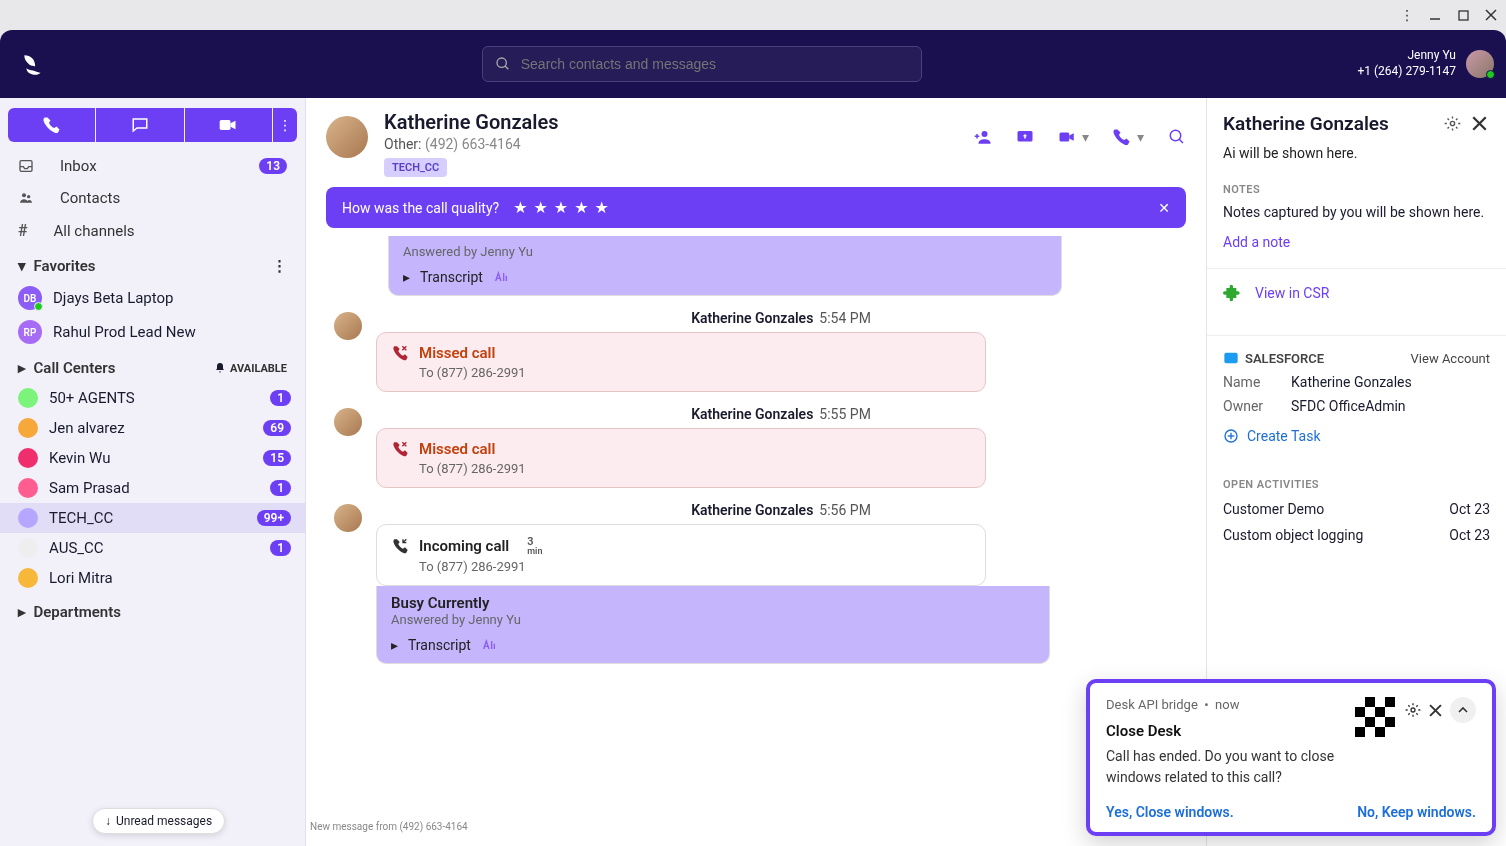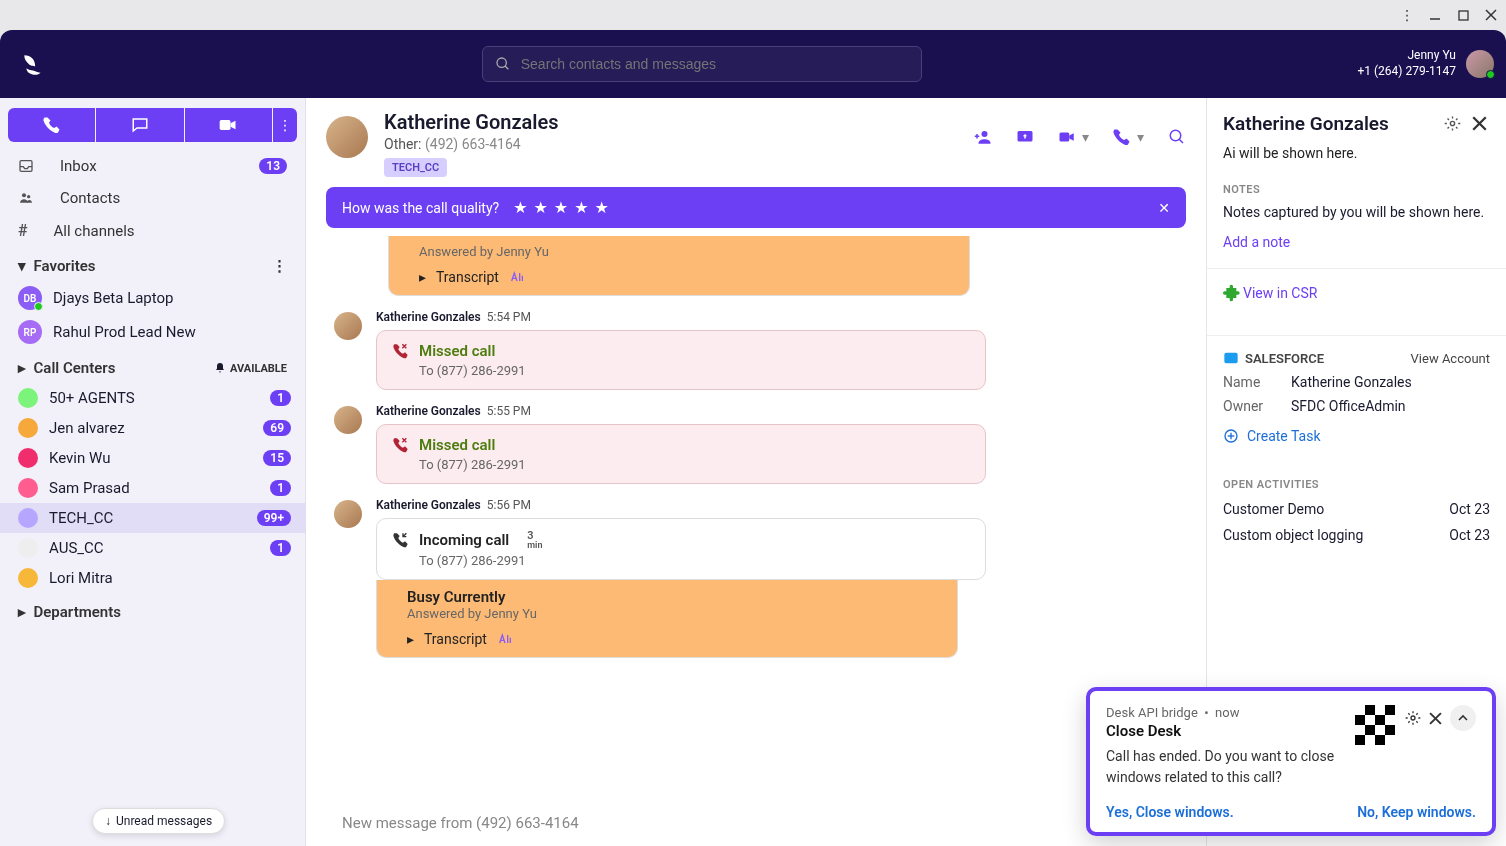--- a/index.html
+++ b/index.html
@@ -43,59 +43,59 @@
 .convo-sub .num { color: #888; }
 .tag-chip { display: inline-block; background: #d6ceff; color: #5a3fc4; font-size: 11px; font-weight: 600; padding: 3px 8px; border-radius: 4px; margin-top: 6px; }
 .convo-actions { display: flex; gap: 24px; align-items: center; color: #6c3ef4; padding-top: 18px; }
 .convo-actions .ico { width: 18px; height: 18px; cursor: pointer; display: flex; align-items: center; justify-content: center; }
 .more-icon { color:#888; font-size:14px; margin-left:-18px; }
 .rating-bar { margin: 4px 20px 8px; background: #6c3ef4; color: #fff; border-radius: 8px; padding: 11px 16px; display: flex; align-items: center; gap: 14px; }
 .stars { display: flex; gap: 6px; }
 .star { color: #fff; font-size: 16px; }
 .rating-bar .x { margin-left: auto; cursor: pointer; }
 .msgs { flex: 1; overflow-y: auto; padding: 0 20px 8px 28px; }
-.answered-box { margin-left: 54px; background: #fdba74; border: 1px solid #ddd; border-top: none; border-radius: 0 0 10px 10px; padding: 8px 30px 10px; width: 582px; }
+.answered-box { margin-left: 54px; background: #c4b5fd; border: 1px solid #ddd; border-top: none; border-radius: 0 0 10px 10px; padding: 8px 14px 10px; width: 674px; }
 .answered-box .line { font-size: 13px; color: #666; }
 .transcript-row { display: flex; align-items: center; gap: 10px; padding-top: 10px; font-size: 14px; color: #222; }
 .msg-blk { display: flex; gap: 14px; margin-top: 14px; }
 .msg-av { width: 28px; height: 28px; border-radius: 50%; background: linear-gradient(135deg,#d8b48c,#a87850); flex-shrink: 0; margin-top: 2px; }
 .msg-body { flex: 1; }
-.msg-hdr { font-size: 12px; margin-bottom: 6px; }
+.msg-hdr { font-size: 14px; margin-bottom: 6px; text-align: center; }
 .msg-hdr .nm { font-weight: 600; }
 .msg-hdr .tm { color: #555; margin-left: 6px; }
 .call-card { border: 1px solid #e6c5c9; background: #fcecef; border-radius: 10px; padding: 11px 16px; width: 610px; }
 .call-card.ok { border-color: #ddd; background: #fff; }
 .call-title { display: flex; align-items: center; gap: 10px; font-weight: 600; font-size: 15px; }
-.call-title.miss { color: #4d7c0f; }
+.call-title.miss { color: #c2410c; }
 .call-title.inc { color: #222; }
 .call-sub { font-size: 13px; color: #666; margin-top: 3px; margin-left: 26px; }
 .dur { font-size: 11px; color: #555; margin-left: 8px; display: inline-flex; flex-direction: column; line-height: 1; }
-.composer { padding: 10px 36px 14px; font-size: 15px; color: #888; }
+.composer { padding: 10px 4px 14px; font-size: 10px; color: #888; }
 .rpanel { width: 300px; border-left: 1px solid #e5e5e5; padding: 14px 16px; overflow-y: auto; }
 .rp-hdr { display: flex; align-items: center; }
 .rp-name { font-size: 19px; font-weight: 600; flex: 1; }
 .rp-icon { width: 18px; cursor: pointer; color: #555; margin-left: 10px; }
 .rp-sub { font-size: 14px; color: #222; margin-top: 10px; }
 .rp-sec-lbl { font-size: 11px; color: #888; letter-spacing: 0.5px; margin-top: 22px; font-weight: 600; }
 .rp-note { font-size: 14px; margin-top: 8px; }
 .rp-link { color: #6c3ef4; font-size: 14px; margin-top: 14px; display: inline-block; cursor: pointer; }
 .rp-div { border-top: 1px solid #eee; margin: 18px -16px 0; }
-.csr-row { display: flex; align-items: center; padding: 14px 0; color: #6c3ef4; font-size: 14px; cursor: pointer; }
+.csr-row { display: flex; align-items: center; gap: 12px; padding: 14px 0; color: #6c3ef4; font-size: 14px; cursor: pointer; }
 .sf-hdr { display: flex; align-items: center; gap: 6px; font-size: 13px; font-weight: 600; color: #444; }
 .sf-hdr .va { margin-left: auto; font-weight: 400; cursor: pointer; }
 .sf-row { display: flex; font-size: 14px; padding: 8px 0 0; }
 .sf-row .k { width: 68px; color: #666; }
 .create-task { display: flex; align-items: center; gap: 8px; color: #1c6fd8; font-size: 14px; margin-top: 14px; cursor: pointer; }
 .oa-lbl { font-size: 11px; color: #888; letter-spacing: 0.5px; margin-top: 34px; font-weight: 600; }
 .oa-row { display: flex; font-size: 14px; padding: 10px 0 0; }
 .oa-row .t { flex: 1; }
 .toast { position: absolute; right: 10px; bottom: 10px; width: 410px; background: #fff; border: 4px solid #6c3ef4; border-radius: 10px; padding: 14px 16px 12px; box-shadow: 0 8px 24px rgba(0,0,0,0.18); }
 .toast-top { display: flex; align-items: flex-start; }
 .toast-meta { flex: 1; font-size: 13px; color: #666; }
-.toast-title { font-size: 15px; font-weight: 600; color: #111; margin-top: 2px; }
+.toast-title { font-size: 15px; font-weight: 600; color: #111; margin-top: 10px; }
 .toast-body { font-size: 14px; color: #333; margin-top: 6px; line-height: 1.5; }
 .toast-icons { display: flex; gap: 8px; align-items: center; }
 .toast-chip { width: 26px; height: 26px; border-radius: 50%; background: #f0f0f0; display: flex; align-items: center; justify-content: center; cursor: pointer; }
 .qr-ish { width: 40px; height: 40px; background: repeating-conic-gradient(#000 0 25%, transparent 0 50%); background-size: 20px 20px; margin-right: 10px; }
 .toast-actions { display: flex; justify-content: space-between; margin-top: 16px; }
 .toast-actions a { color: #1c6fd8; font-weight: 600; font-size: 14px; cursor: pointer; }
 svg { display: block; }
 </style>
 </head>
 <body>

